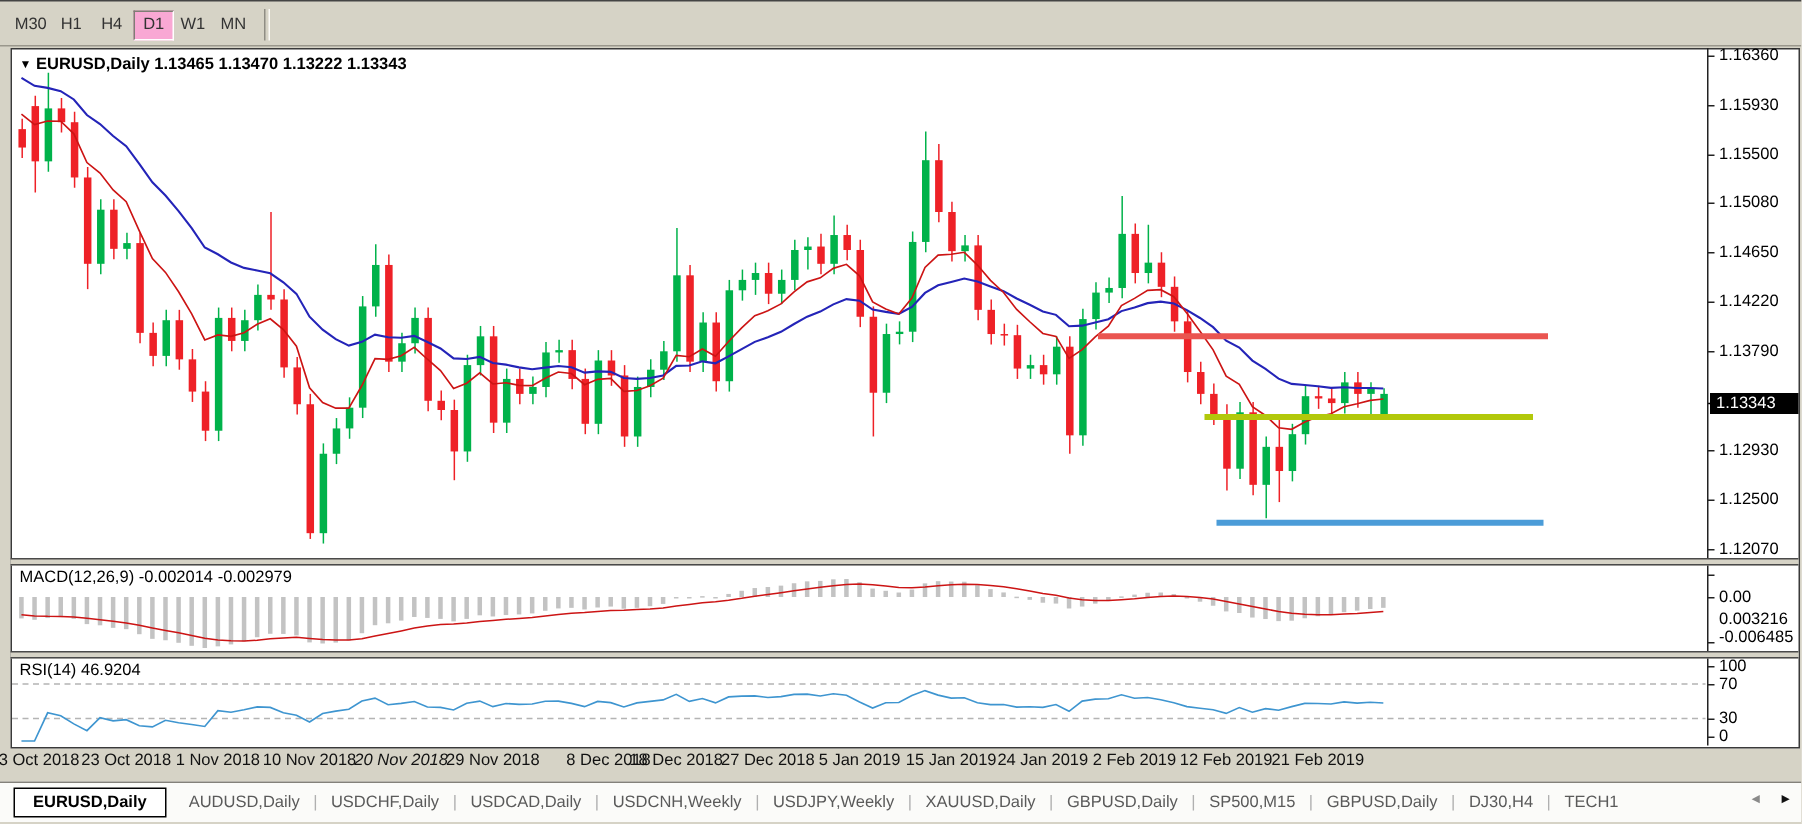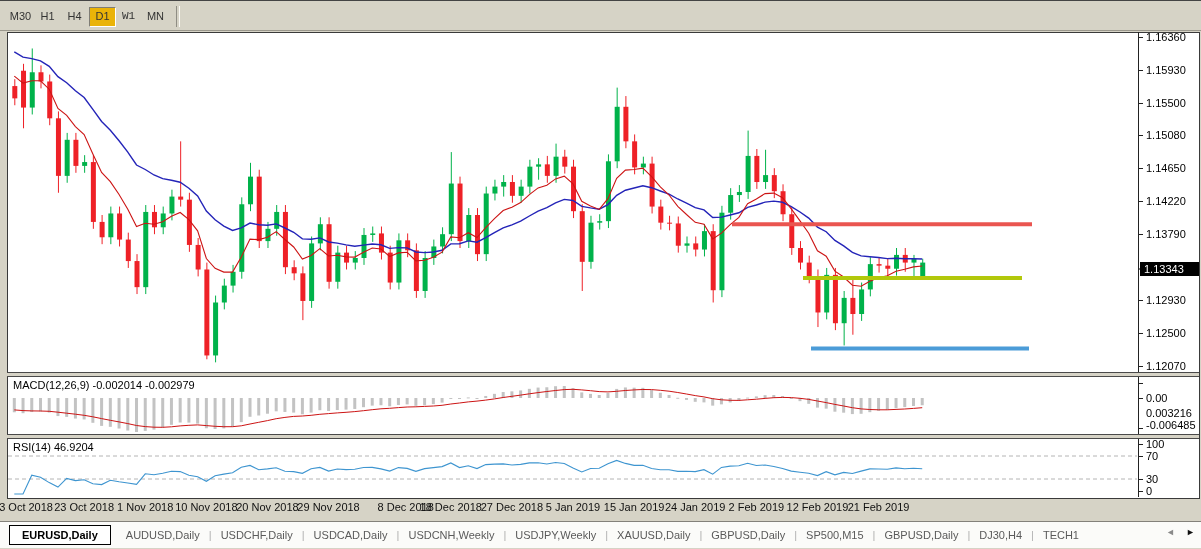--- a/index.html
+++ b/index.html
@@ -3,21 +3,21 @@
 <meta charset="utf-8">
 <style>
   html,body{margin:0;padding:0;background:#d6d3c6;}
   #screen{position:relative;width:1201px;height:549px;background:#d6d3c6;
           font-family:"Liberation Sans",sans-serif;font-size:11px;color:#000;
           overflow:hidden;border-top:1px solid #444;}
   
   #toolbar{position:absolute;left:0;top:1px;width:100%;height:28px;border-bottom:1px solid #9a978c;}
   .tfbtn{position:absolute;top:5px;height:18px;min-width:25px;text-align:center;line-height:18px;
          color:#333;font-size:11px;cursor:default;}
-  .tfbtn.active{background:#eab308;border:1px solid;border-color:#7f7d75 #ffffff #ffffff #7f7d75;line-height:16px;}
+  .tfbtn.active{background:#f9a8d4;border:1px solid;border-color:#7f7d75 #ffffff #ffffff #7f7d75;line-height:16px;}
   .tbsep{position:absolute;top:4px;height:21px;width:2px;border-left:1px solid #8f8d84;border-right:1px solid #fbfaf6;}
   
   #chartwin{position:absolute;left:7px;top:31px;width:1191px;height:465px;background:#ffffff;
             border:1px solid #3a3a3a;}
   .splitter{position:absolute;left:7px;width:1192px;height:3px;background:#d6d3c6;
             border-top:1px solid #4a4a4a;border-bottom:1px solid #4a4a4a;z-index:4;}
   #vaxisline{position:absolute;top:31px;height:465px;width:1px;background:#222;z-index:3;}
   svg{position:absolute;left:0;top:0;z-index:2;}
   .paneheader{position:absolute;z-index:5;font-weight:bold;font-size:11px;color:#000;white-space:nowrap;}
   .indheader{position:absolute;z-index:5;font-size:11px;color:#000;white-space:nowrap;}
@@ -40,21 +40,21 @@
 </head>
 <body>
 
 <div id="screen">
 
   <div id="toolbar">
       <div class="tfbtn" style="left: 8px;">M30</div>
       <div class="tfbtn" style="left: 35px;">H1</div>
       <div class="tfbtn" style="left: 62px;">H4</div>
       <div class="tfbtn active" style="left: 89px;">D1</div>
-      <div class="tfbtn" style="left: 116px; font-family: Liberation Mono, monospace;">W1</div>
+      <div class="tfbtn" style="left: 116px;">W1</div>
       <div class="tfbtn" style="left: 143px;">MN</div>
       <div class="tbsep" style="left: 176px;"></div>
     </div>
 
   <div id="chartwin"></div>
   <svg id="chart-svg" width="1201" height="549" viewBox="0 0 1201 549">
       <line x1="14.8" y1="78.17255200000025" x2="14.8" y2="104.26551199999906" stroke="#ee2127" stroke-width="1"></line>
       <rect x="12.3" y="85.07951199999948" width="5" height="12.27904000000035" fill="#ee2127"></rect>
       <line x1="23.53" y1="62.82375200000024" x2="23.53" y2="127.28871199999995" stroke="#ee2127" stroke-width="1"></line>
       <rect x="21.03" y="69.73071199999947" width="5" height="36.837119999999345" fill="#ee2127"></rect>
@@ -378,20 +378,28 @@
       <line x1="8" y1="455" x2="1137" y2="455" stroke="#b4b4b4" stroke-width="1" stroke-dasharray="4,3"></line>
       <line x1="8" y1="478" x2="1137" y2="478" stroke="#b4b4b4" stroke-width="1" stroke-dasharray="4,3"></line>
       <polyline points="14.3,493.0 23.03,493.0 31.76,474.2 40.49,476.2 49.22,481.6 57.95,486.1 66.68,477.4 75.41,479.6 84.14,478.8 92.87,482.8 101.60000000000001,483.6 110.33,479.2 119.06,480.8 127.79,482.0 136.52,483.3 145.25000000000003,472.8 153.98000000000002,473.8 162.71,472.2 171.44000000000003,470.3 180.17000000000002,470.6 188.90000000000003,474.2 197.63000000000002,475.8 206.36,480.3 215.09000000000003,474.7 223.82000000000002,473.1 232.55,471.8 241.28000000000003,466.3 250.01000000000002,464.4 258.74,468.8 267.47,467.9 276.20000000000005,466.7 284.93,470.3 293.66,470.6 302.39000000000004,472.3 311.12,467.8 319.85,466.4 328.58000000000004,470.1 337.31,468.0 346.04,468.6 354.77000000000004,468.3 363.50000000000006,466.5 372.23,466.4 380.96000000000004,467.9 389.69000000000005,470.1 398.42,466.6 407.15000000000003,467.4 415.88000000000005,470.3 424.61,467.6 433.34000000000003,466.6 442.07000000000005,465.6 450.8,461.9 459.53000000000003,466.6 468.26000000000005,464.7 476.99,467.6 485.72,463.6 494.45000000000005,463.1 503.18,462.9 511.91,464.0 520.64,463.4 529.37,461.9 538.1,461.8 546.8299999999999,463.0 555.56,461.5 564.29,462.5 573.02,467.0 581.75,471.0 590.48,467.5 599.21,467.3 607.9399999999999,462.7 616.67,459.4 625.4,462.4 634.13,464.4 642.86,464.2 651.59,467.5 660.3199999999999,468.7 669.05,468.7 677.78,470.4 686.51,470.2 695.24,470.6 703.97,468.7 712.7,473.2 721.43,466.4 730.16,465.1 738.89,464.8 747.62,462.2 756.35,464.5 765.08,464.0 773.81,465.5 782.54,467.5 791.27,470.1 800,471.2 808.73,472.2 817.46,474.6 826.1899999999999,470.7 834.92,473.8 843.65,471.4 852.38,472.5 861.11,470.1 869.84,467.9 878.57,468.0 887.3,468.3 896.03,466.9 904.76,467.7 913.49,467.2 922.22,467.7" fill="none" stroke="#3e95d0" stroke-width="1.1"></polyline>
       <line x1="1138" y1="268" x2="1142" y2="268" stroke="#000" stroke-width="1"></line>
     </svg>
 
   <div class="splitter" style="top:371px"></div>
   <div class="splitter" style="top:433px"></div>
   <div id="vaxisline" style="left:1138px"></div>
 
+  <div class="paneheader" style="left:13px;top:36px">
+    <span style="font-size:8px;vertical-align:1px;">▼</span>
+    <span>EURUSD,Daily</span>
+    <span>1.13465</span>
+    <span>1.13470</span>
+    <span>1.13222</span>
+    <span>1.13343</span>
+  </div>
 
   <div class="indheader" style="left:13px;top:378px">
     <span>MACD(12,26,9)</span>
     <span>-0.002014</span>
     <span>-0.002979</span>
   </div>
 
   <div class="indheader" style="left:13px;top:440px">
     <span>RSI(14)</span>
     <span>46.9204</span>
@@ -463,21 +471,21 @@
     <div class="axis-label" style="top: 449px; text-align: right;">70</div>
     <div class="axis-tick" style="top: 455px;"></div>
     <div class="axis-label" style="top: 472px;">30</div>
     <div class="axis-tick" style="top: 478px;"></div>
     <div class="axis-label" style="top: 484px;">0</div>
     <div class="axis-tick" style="top: 490px;"></div>
     <div class="datelabel" style="left: 23px;">13 Oct 2018</div>
     <div class="datelabel" style="left: 84.11px;">23 Oct 2018</div>
     <div class="datelabel" style="left: 145.22px;">1 Nov 2018</div>
     <div class="datelabel" style="left: 206.33px;">10 Nov 2018</div>
-    <div class="datelabel" style="left: 267.44px;">20 Nov 2018</div>
+    <div class="datelabel" style="left: 267.44px; font-style: italic;">20 Nov 2018</div>
     <div class="datelabel" style="left: 328.55px;">29 Nov 2018</div>
     <div class="datelabel" style="left: 389.66px; padding-left: 32px;">8 Dec 2018</div>
     <div class="datelabel" style="left: 450.77px;">18 Dec 2018</div>
     <div class="datelabel" style="left: 511.88px;">27 Dec 2018</div>
     <div class="datelabel" style="left: 572.99px;">5 Jan 2019</div>
     <div class="datelabel" style="left: 634.1px;">15 Jan 2019</div>
     <div class="datelabel" style="left: 695.21px;">24 Jan 2019</div>
     <div class="datelabel" style="left: 756.32px;">2 Feb 2019</div>
     <div class="datelabel" style="left: 817.43px;">12 Feb 2019</div>
     <div class="datelabel" style="left: 878.54px;">21 Feb 2019</div>

